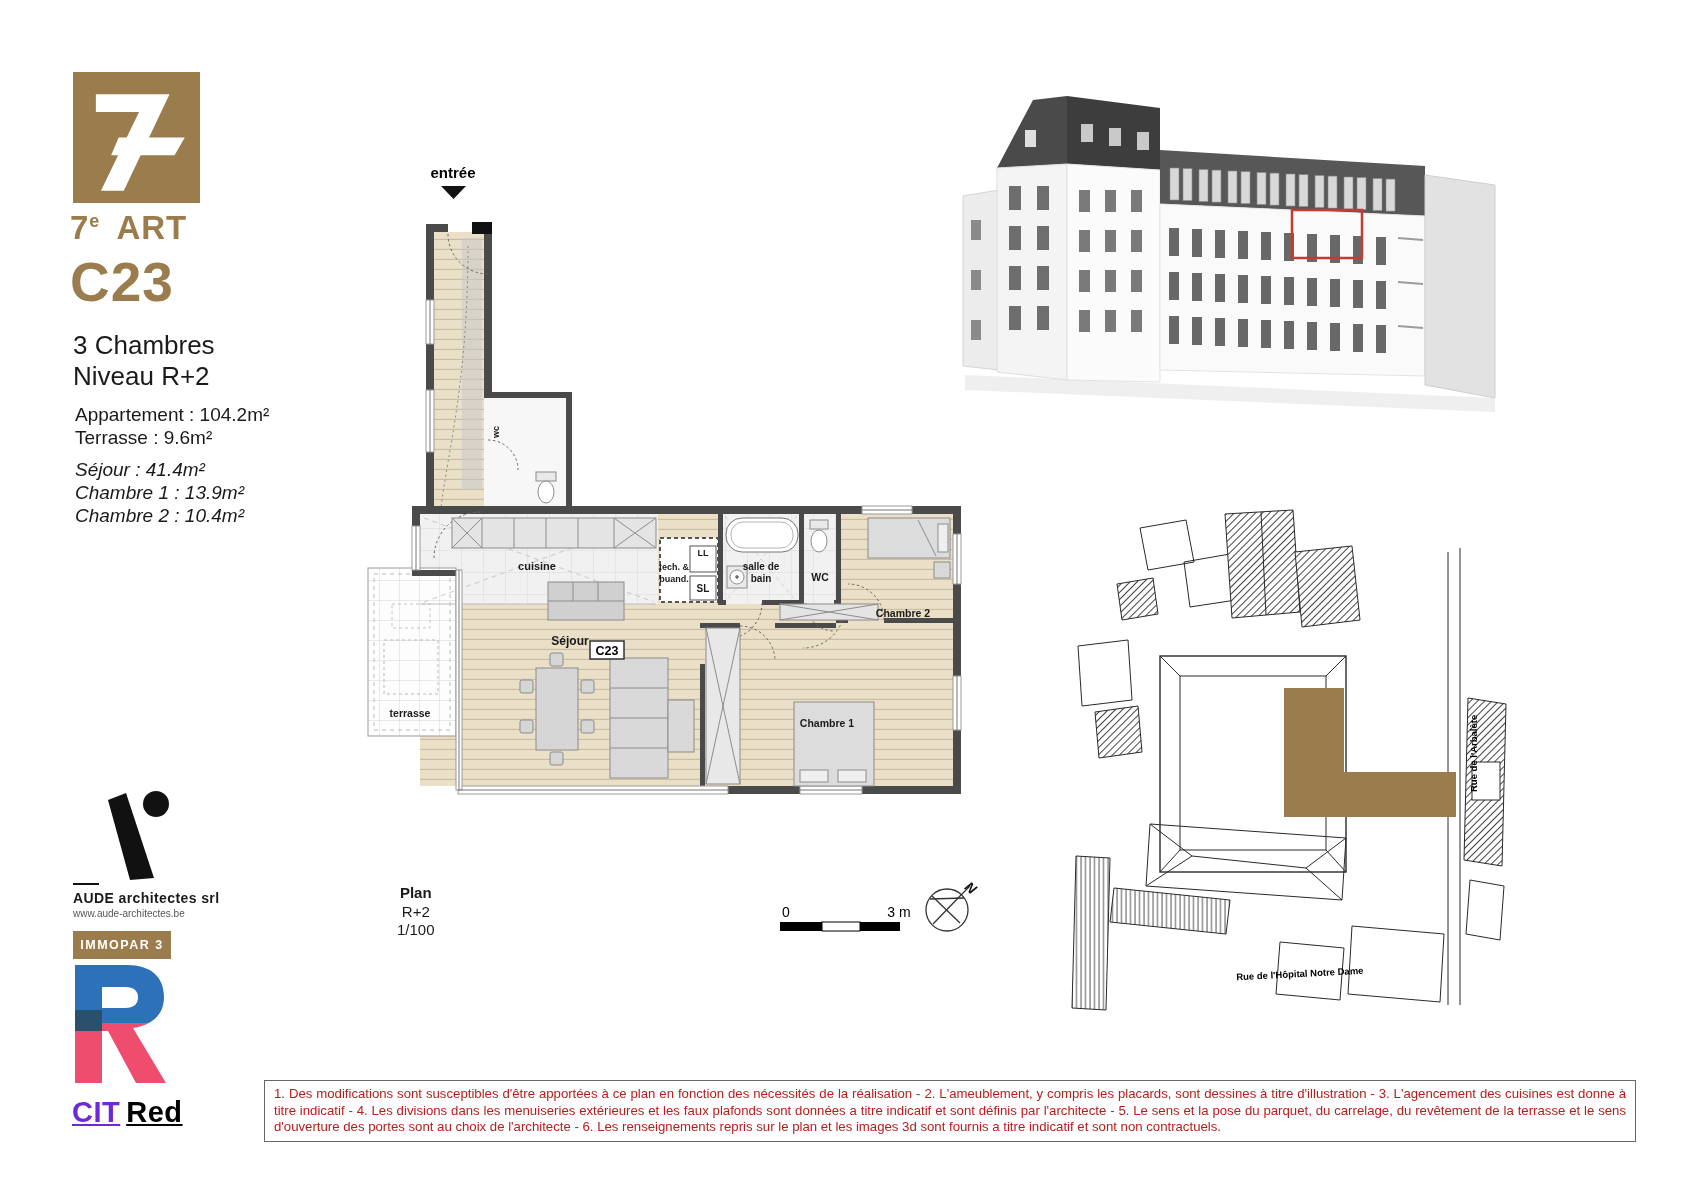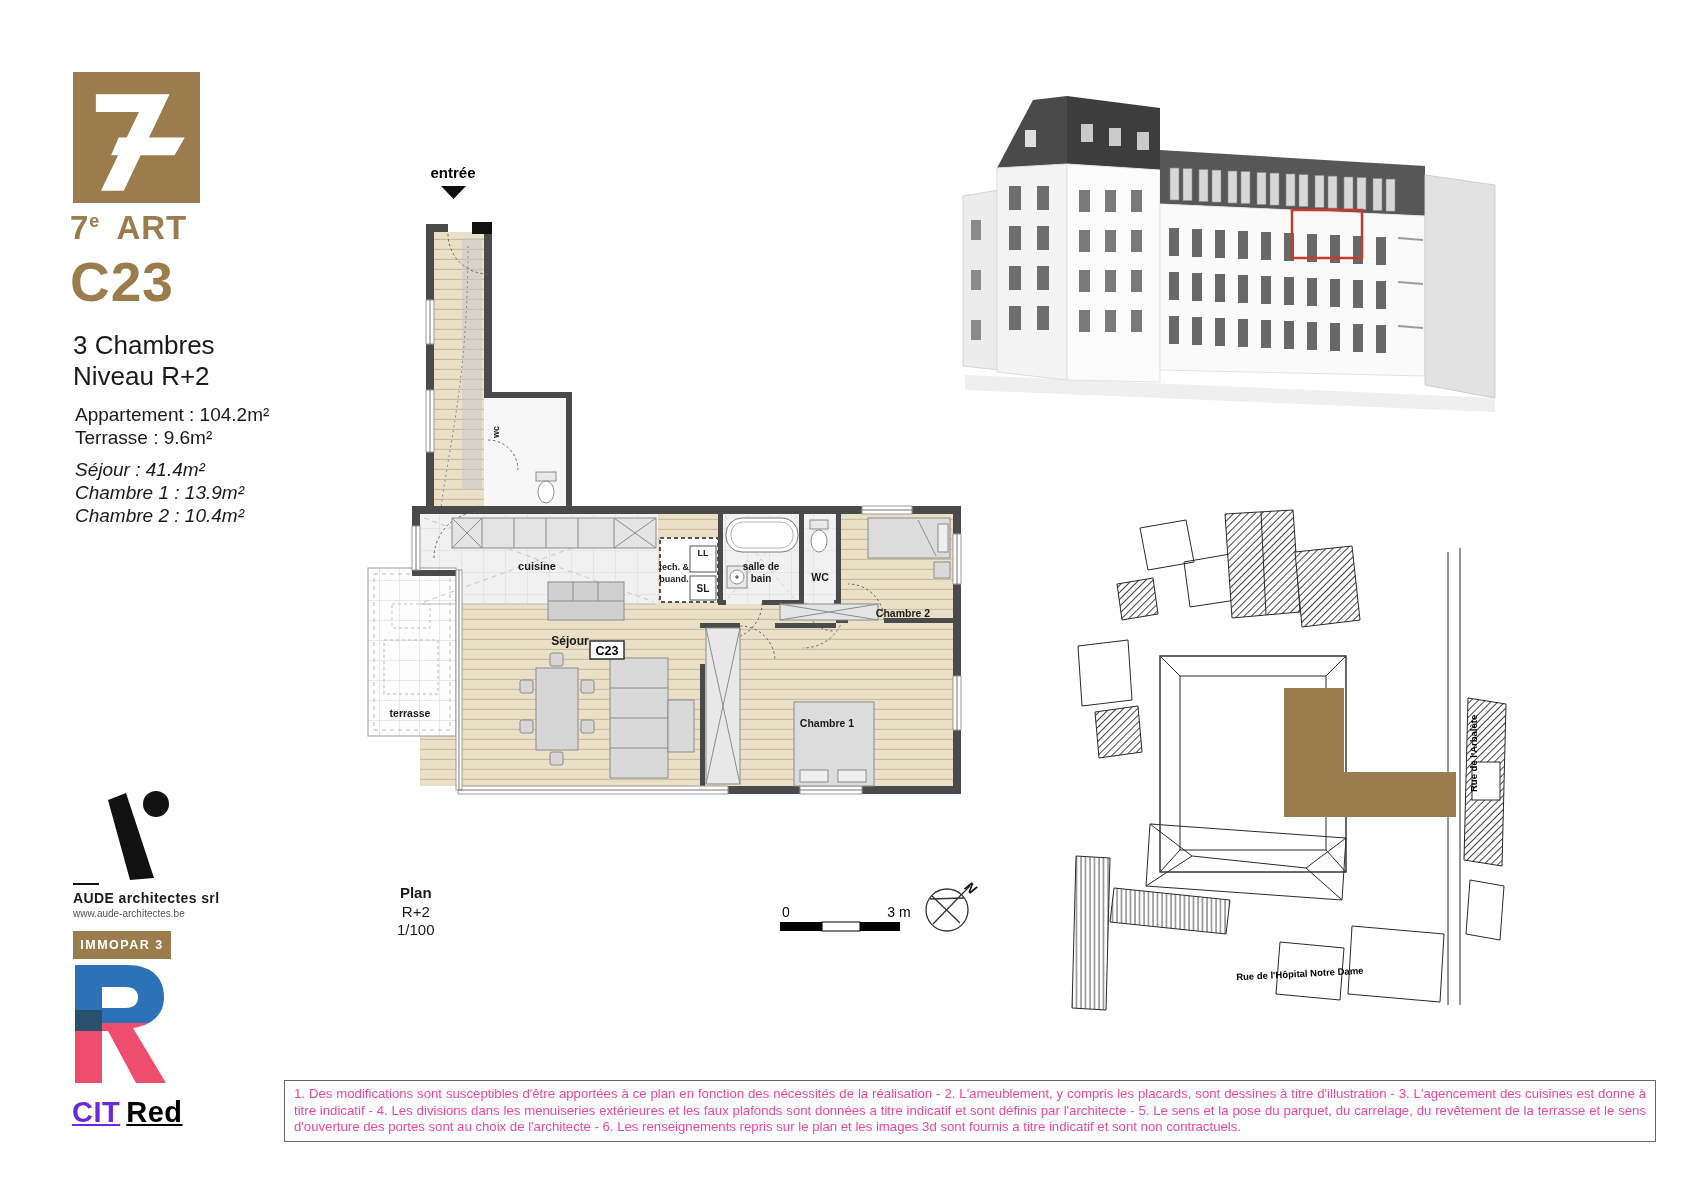--- a/index.html
+++ b/index.html
@@ -21,22 +21,22 @@
   .aude-site{left:73px;top:908px;font-size:10px;color:#555;}
   .immopar{left:73px;top:931px;width:98px;height:28px;background:#9b7c4c;color:#fff;
            font-size:12.5px;font-weight:bold;letter-spacing:1.5px;display:flex;
            align-items:center;justify-content:center;}
   .citred-word{left:72px;top:1096px;font-size:29px;font-weight:bold;letter-spacing:.5px;}
   .citred-word .c{color:#6d28d9;text-decoration:underline;} .citred-word .r{color:#000000;margin-left:6px;text-decoration:underline;}
   
   .plan-caption{left:397px;top:884px;font-size:15px;line-height:18.5px;text-align:center;}
   .plan-caption .t{font-weight:bold;}
   
-  .disclaimer{left:284px;top:1080px;width:1352px;border:1px solid #666;
-              padding:5px 9px;font-size:13.2px;line-height:16.6px;text-align:justify;color:#ec4899;}
+  .disclaimer{left:264px;top:1080px;width:1352px;border:1px solid #666;
+              padding:5px 9px;font-size:13.2px;line-height:16.6px;text-align:justify;color:#b91c1c;}
   svg text{font-family:"Liberation Sans",sans-serif;}
 </style>
 </head>
 <body>
 
 <div class="abs logo-box">
   <svg width="127" height="131" viewBox="0 0 100 100">
     <path d="M18,16 L76,16 L40,92 L22,92 L52,30 L18,30 Z" fill="#ffffff"></path>
     <path d="M36,50 L88,50 L80,64 L30,64 Z" fill="#ffffff"></path>
   </svg>

